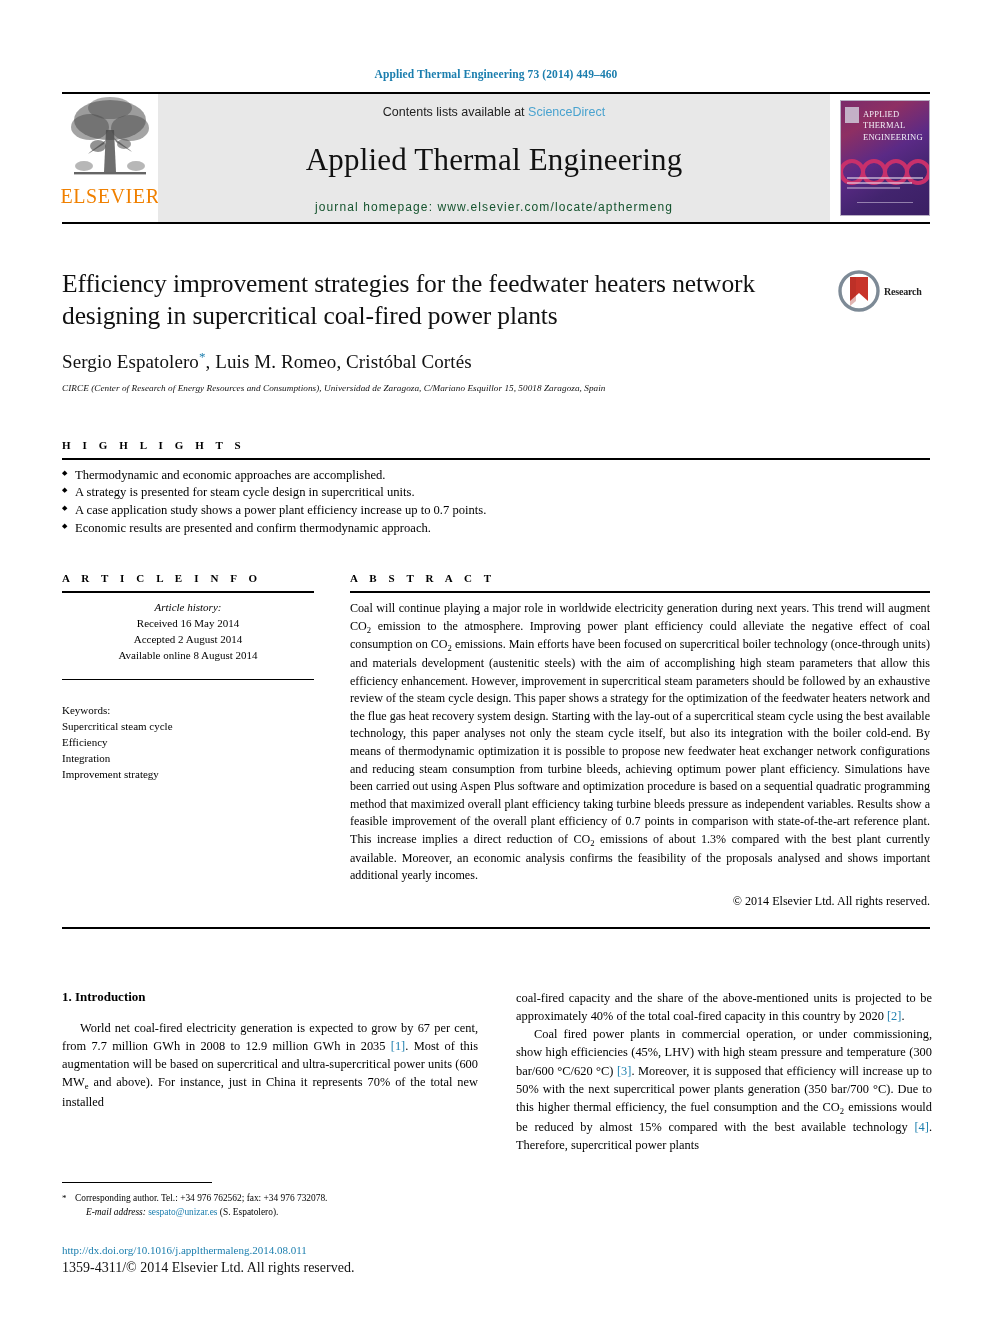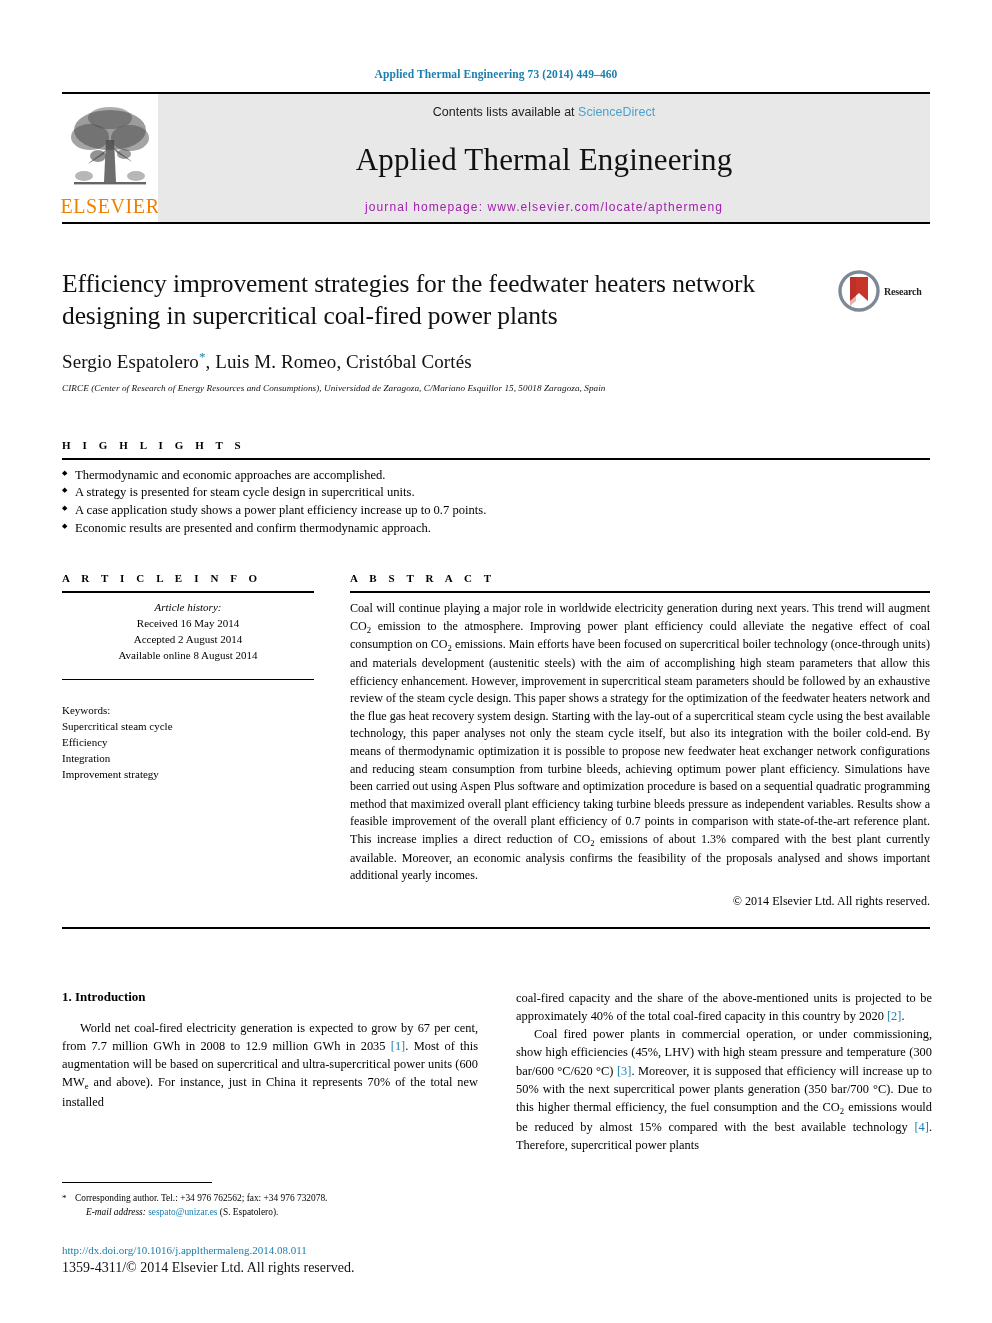--- a/index.html
+++ b/index.html
@@ -42,21 +42,21 @@
     display: flex;
     align-items: stretch;
   }
   .elsevier-logo {
     width: 96px;
     flex: 0 0 96px;
     display: flex;
     flex-direction: column;
     align-items: center;
     justify-content: flex-end;
-    padding-bottom: 6px;
+    padding-bottom: 16px;
     box-sizing: border-box;
   }
   .tree-svg { display:block; }
   .elsevier-word {
     font-family: "Liberation Serif", serif;
     font-size: 20px;
     letter-spacing: .6px;
     color: #f08000;
     line-height: 1;
     font-weight: 400;
@@ -82,21 +82,21 @@
   .journal-name {
     font-family: "Liberation Serif", serif;
     font-size: 31px;
     color: #111;
     line-height: 1;
     letter-spacing: .2px;
   }
   .homepage-line {
     font-family: "Liberation Sans", sans-serif;
     font-size: 12px;
-    color: #a21caf;
+    color: #14532d;
     letter-spacing: 1.1px;
   }
   .cover-thumb {
     width: 100px;
     flex: 0 0 100px;
     padding: 6px 0 6px 10px;
     box-sizing: border-box;
   }
   .cover-inner {
     width: 90px;
@@ -386,20 +386,42 @@
     </div>
 
     <div class="masthead-center">
       <div class="contents-line">
         <span>Contents lists available at </span><span class="sd">ScienceDirect</span>
       </div>
       <div class="journal-name">Applied Thermal Engineering</div>
       <div class="homepage-line">journal homepage: www.elsevier.com/locate/apthermeng</div>
     </div>
 
+    <div class="cover-thumb">
+      <div class="cover-inner">
+        <div class="cover-elsevier-mark"></div>
+        <div class="cover-title">
+          <div>APPLIED</div>
+          <div>THERMAL</div>
+          <div>ENGINEERING</div>
+        </div>
+        <div class="cover-rings">
+          <i style="left:2px"></i>
+            <i style="left:24px"></i>
+            <i style="left:46px"></i>
+            <i style="left:68px"></i>
+        </div>
+        <div class="cover-foot">
+          <span></span>
+            <span></span>
+            <span></span>
+        </div>
+        <div class="cover-bottombar"></div>
+      </div>
+    </div>
 
   </div>
 
   <div class="title-block">
     <h1 class="article-title">Efficiency improvement strategies for the feedwater heaters network designing in supercritical coal-fired power plants</h1>
     <div class="authors"><span>Sergio Espatolero</span><span class="star">*</span><span>, Luis M. Romeo, Cristóbal Cortés</span></div>
     <div class="affiliation">CIRCE (Center of Research of Energy Resources and Consumptions), Universidad de Zaragoza, C/Mariano Esquillor 15, 50018 Zaragoza, Spain</div>
 
     <div class="crossmark">
       <svg width="42" height="42" viewBox="0 0 42 42">

